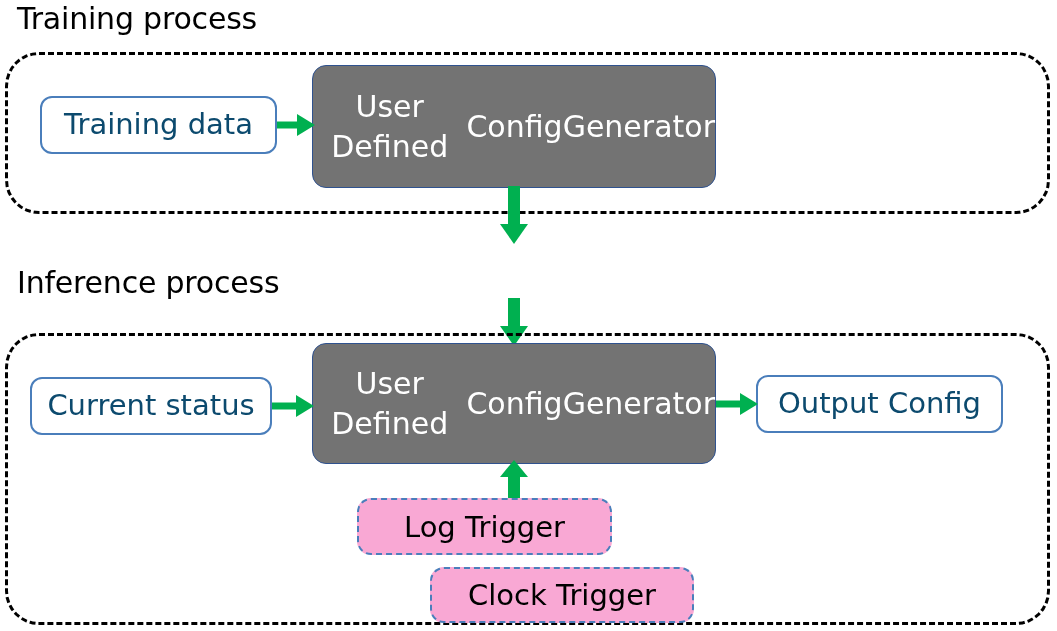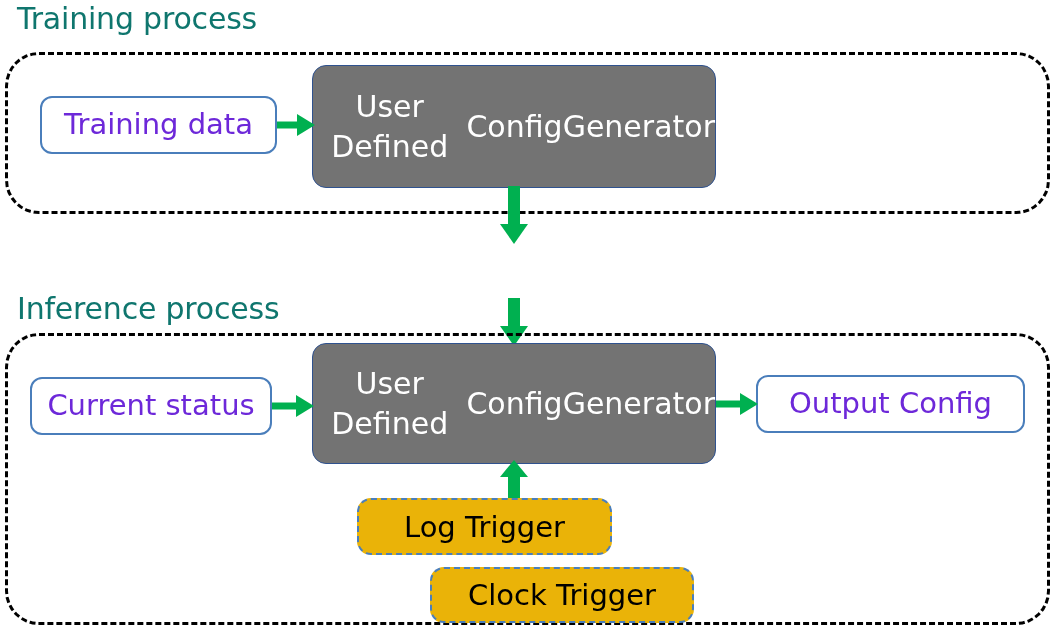--- a/index.html
+++ b/index.html
@@ -12,21 +12,21 @@
     width: 1057px;
     height: 631px;
     background: #ffffff;
     font-family: "DejaVu Sans", "Liberation Sans", sans-serif;
     overflow: hidden;
   }
   .abs { position: absolute; box-sizing: border-box; }
 
   
   .section-title {
-    color: #0f766e;
+    color: #000000;
     font-size: 30px;
     line-height: 34px;
     letter-spacing: -0.2px;
     white-space: nowrap;
   }
 
   
   .process-container {
     border: 3px dashed #000000;
     border-radius: 34px;
@@ -34,21 +34,21 @@
   }
 
   
   .io-box {
     border: 2.5px solid #4a7ebb;
     border-radius: 12px;
     background: #ffffff;
     display: flex;
     align-items: center;
     justify-content: center;
-    color: #6d28d9;
+    color: #0c4a6e;
     font-size: 29px;
     line-height: 1.1;
     white-space: nowrap;
   }
 
   
   .proc-box {
     background: #737373;
     border: 1.5px solid #2f528f;
     border-radius: 14px;
@@ -58,21 +58,21 @@
     color: #ffffff;
     font-size: 30px;
     line-height: 1.32;
     text-align: center;
   }
 
   
   .trigger-box {
     border: 2.5px dashed #4a7ebb;
     border-radius: 14px;
-    background: #eab308;
+    background: #f9a8d4;
     display: flex;
     align-items: center;
     justify-content: center;
     color: #000000;
     font-size: 29px;
     white-space: nowrap;
   }
 
   
   .arrow { pointer-events: none; }
@@ -104,39 +104,39 @@
     <path d="M18,0 L18,40" stroke="#00b050" stroke-width="12" fill="none"></path>
     <path d="M4,38 L32,38 L18,58 Z" fill="#00b050"></path>
   </svg>
 
 
   <svg class="abs arrow" style="left:496px; top:298px; width:36px; height:50px;" viewBox="0 0 36 50">
     <path d="M18,0 L18,30" stroke="#00b050" stroke-width="12" fill="none"></path>
     <path d="M4,28 L32,28 L18,48 Z" fill="#00b050"></path>
   </svg>
 
-  <div class="abs section-title" style="left:17px; top:292px;">Inference process</div>
+  <div class="abs section-title" style="left:17px; top:266px;">Inference process</div>
 
   <div class="abs process-container" style="left:5px; top:333px; width:1045px; height:292px;"></div>
 
   <div class="abs io-box" style="left:30px; top:377px; width:242px; height:58px;">
     <span>Current status</span>
   </div>
 
   <div class="abs proc-box" style="left:312px; top:343px; width:404px; height:121px;">
     <span>User Defined</span>
     <span>ConfigGenerator</span>
   </div>
 
   <svg class="abs arrow" style="left:272px; top:388px; width:44px; height:36px;" viewBox="0 0 44 36">
     <path d="M0,18 L26,18" stroke="#00b050" stroke-width="7" fill="none"></path>
     <path d="M24,7 L42,18 L24,29 Z" fill="#00b050"></path>
   </svg>
 
-  <div class="abs io-box" style="left:756px; top:375px; width:269px; height:58px;">
+  <div class="abs io-box" style="left:756px; top:375px; width:247px; height:58px;">
     <span>Output Config</span>
   </div>
 
   <svg class="abs arrow" style="left:716px; top:386px; width:44px; height:36px;" viewBox="0 0 44 36">
     <path d="M0,18 L26,18" stroke="#00b050" stroke-width="7" fill="none"></path>
     <path d="M24,7 L42,18 L24,29 Z" fill="#00b050"></path>
   </svg>
 
   <svg class="abs arrow" style="left:496px; top:460px; width:36px; height:45px;" viewBox="0 0 36 45">
     <path d="M18,45 L18,14" stroke="#00b050" stroke-width="12" fill="none"></path>

